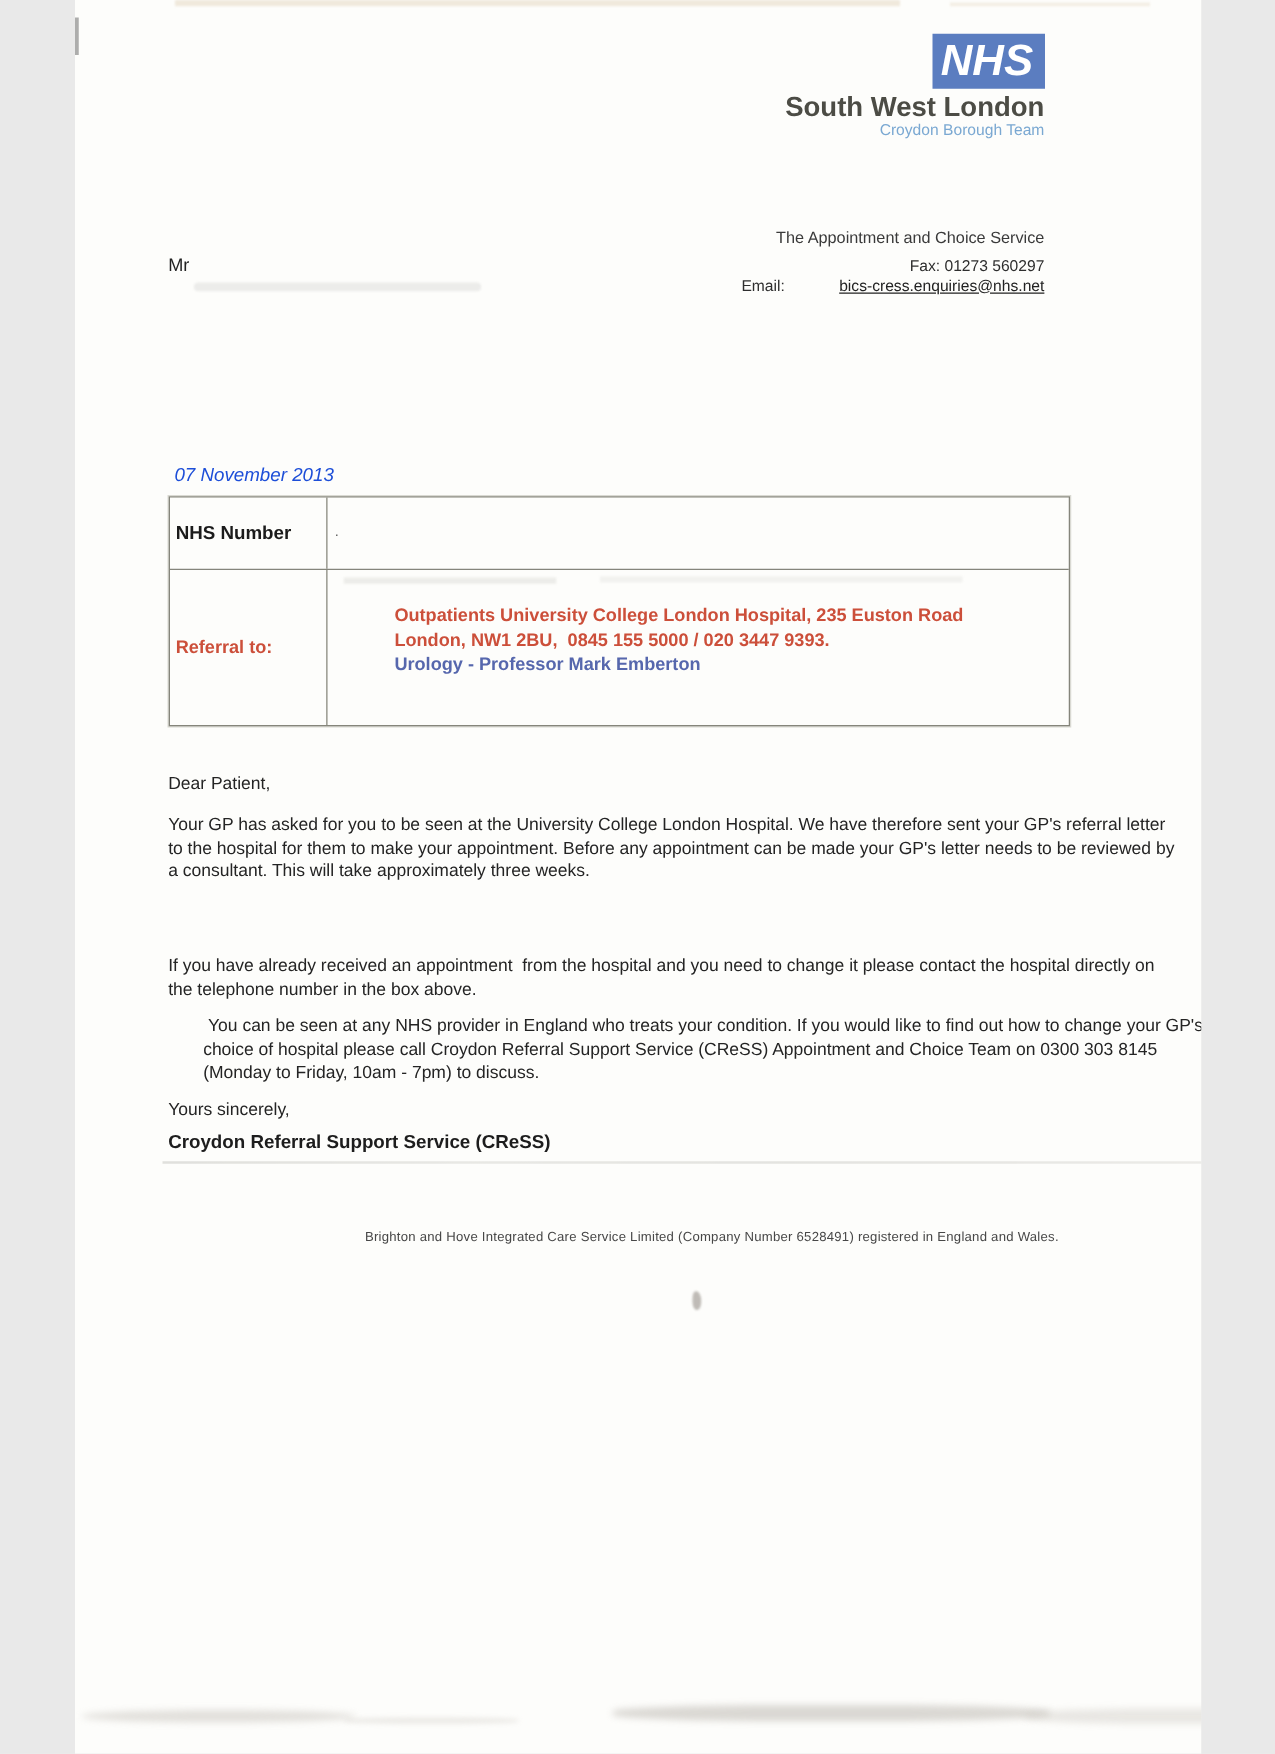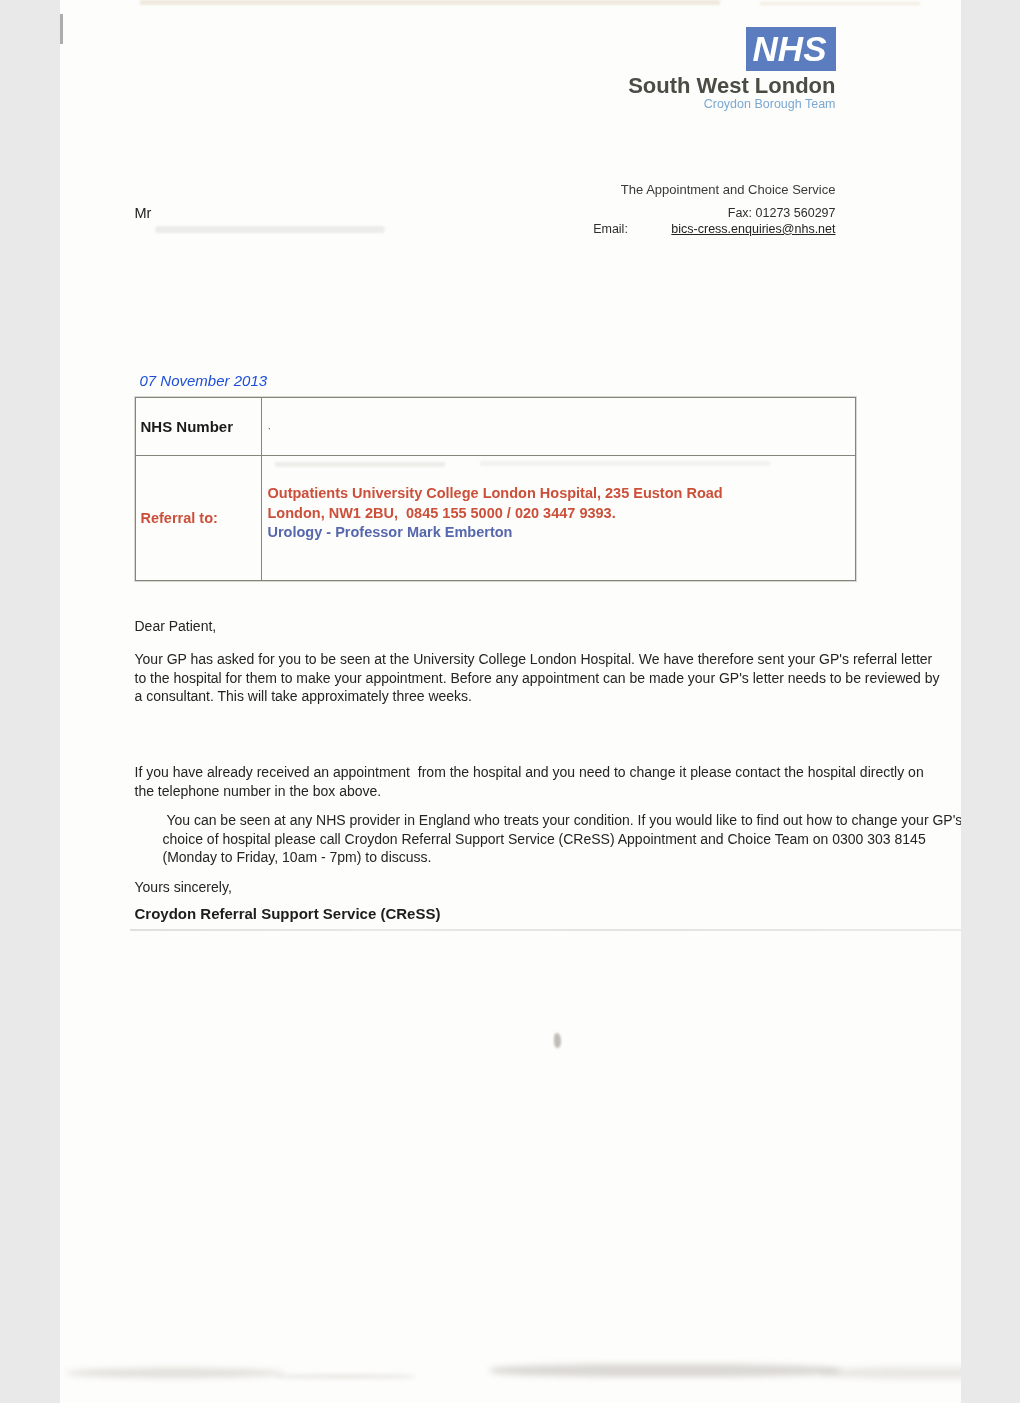--- a/index.html
+++ b/index.html
@@ -67,21 +67,21 @@
   }
   .trow{display:flex;}
   .trow-1{height:57px;border-bottom:1px solid var(--border);justify-content:space-between;}
   .trow-2{height:124px;}
   .tcell{box-sizing:border-box;}
   .tcell-label{width:126px;border-right:1px solid var(--border);display:flex;align-items:center;padding-left:5px;}
   .tcell-value{flex:1;position:relative;}
   .nhs-number-label{font-weight:bold;font-size:15px;color:#1b1b1b;}
   .tiny-dot{position:absolute;top:24px;left:6px;font-size:11px;color:#555;}
   .referral-label{font-weight:bold;font-size:14.5px;color:var(--red);}
-  .referral-value{padding:28px 0 0 6px;}
+  .referral-value{padding:28px 0 0 6px;margin-left:48px;}
   .referral-line{font-weight:bold;font-size:14.5px;line-height:19.5px;white-space:pre-wrap;}
   .referral-line.red{color:var(--red);}
   .referral-line.blue{color:var(--ref-blue);}
 
   
   .notice{
     position:absolute;top:593px;left:75px;width:820px;
     text-align:center;font-weight:bold;font-size:15px;color:var(--notice-red);
   }
   .para{
@@ -164,14 +164,15 @@
   </div>
 
 
   <p class="para greeting">Dear Patient,</p>
   <p class="para p1">Your GP has asked for you to be seen at the University College London Hospital. We have therefore sent your GP's referral letter to the hospital for them to make your appointment. Before any appointment can be made your GP's letter needs to be reviewed by a consultant. This will take approximately three weeks.</p>
   <p class="para p3">If you have already received an appointment  from the hospital and you need to change it please contact the hospital directly on the telephone number in the box above.</p>
   <p class="para p4"> You can be seen at any NHS provider in England who treats your condition. If you would like to find out how to change your GP's choice of hospital please call Croydon Referral Support Service (CReSS) Appointment and Choice Team on 0300 303 8145 (Monday to Friday, 10am - 7pm) to discuss.</p>
   <p class="para closing">Yours sincerely,</p>
   <p class="para signature">Croydon Referral Support Service (CReSS)</p>
 
+  <div class="footer-line footer-1">Brighton and Hove Integrated Care Service Limited (Company Number 6528491) registered in England and Wales.</div>
 
 </div>
 
 </body></html>

